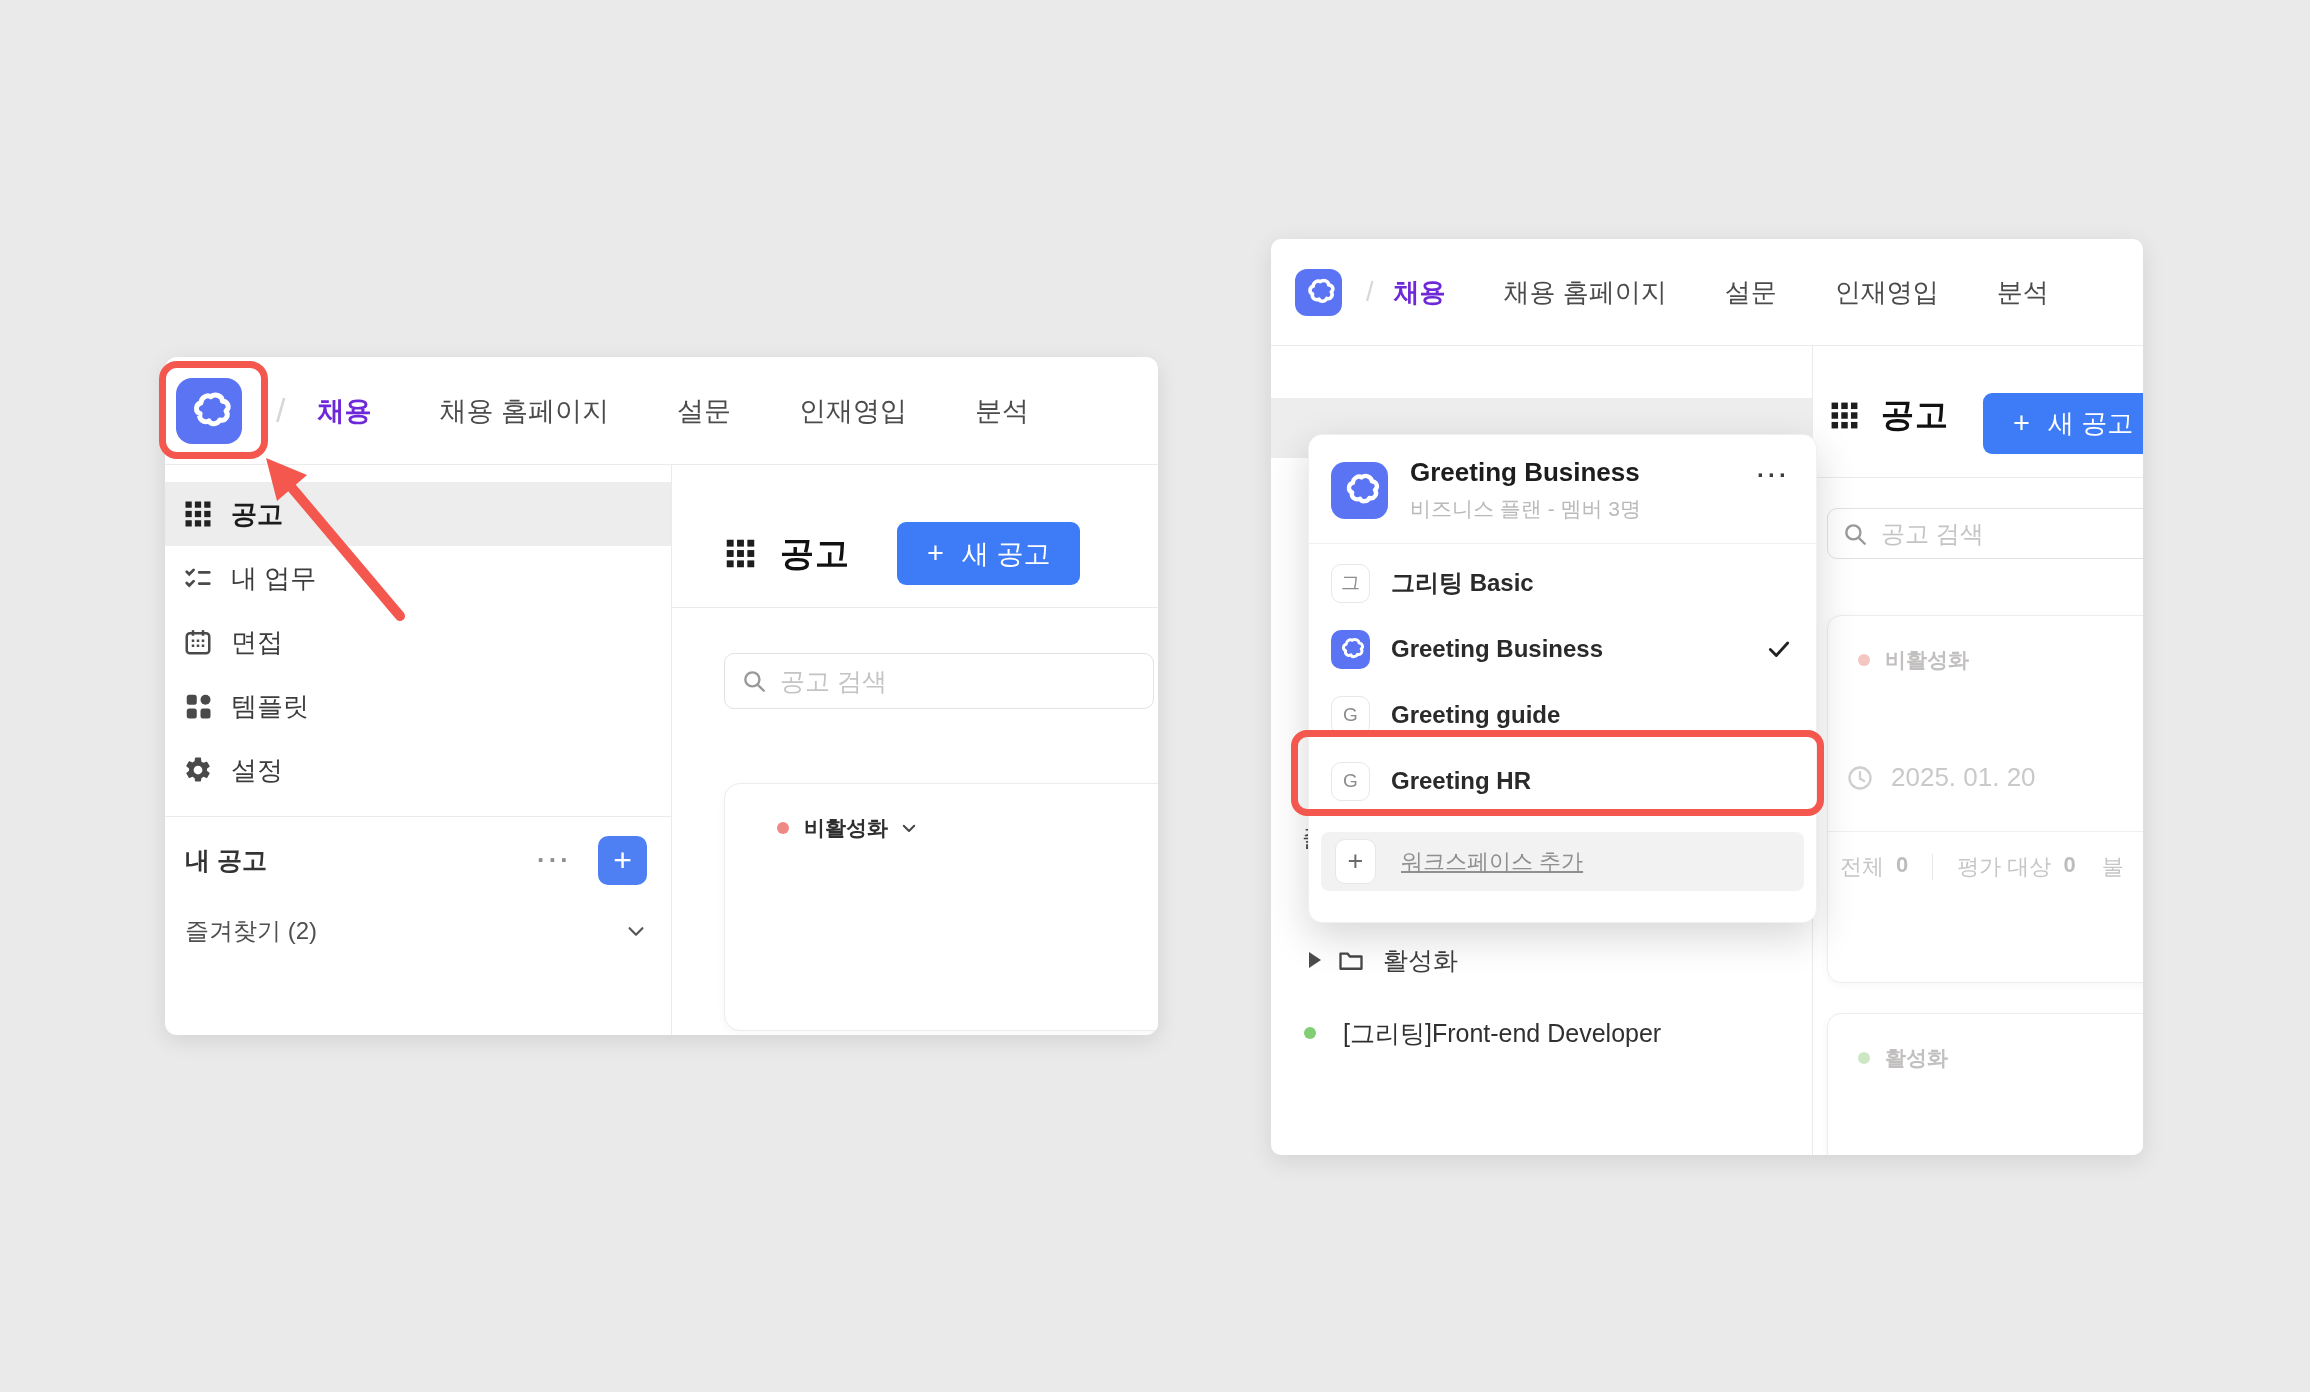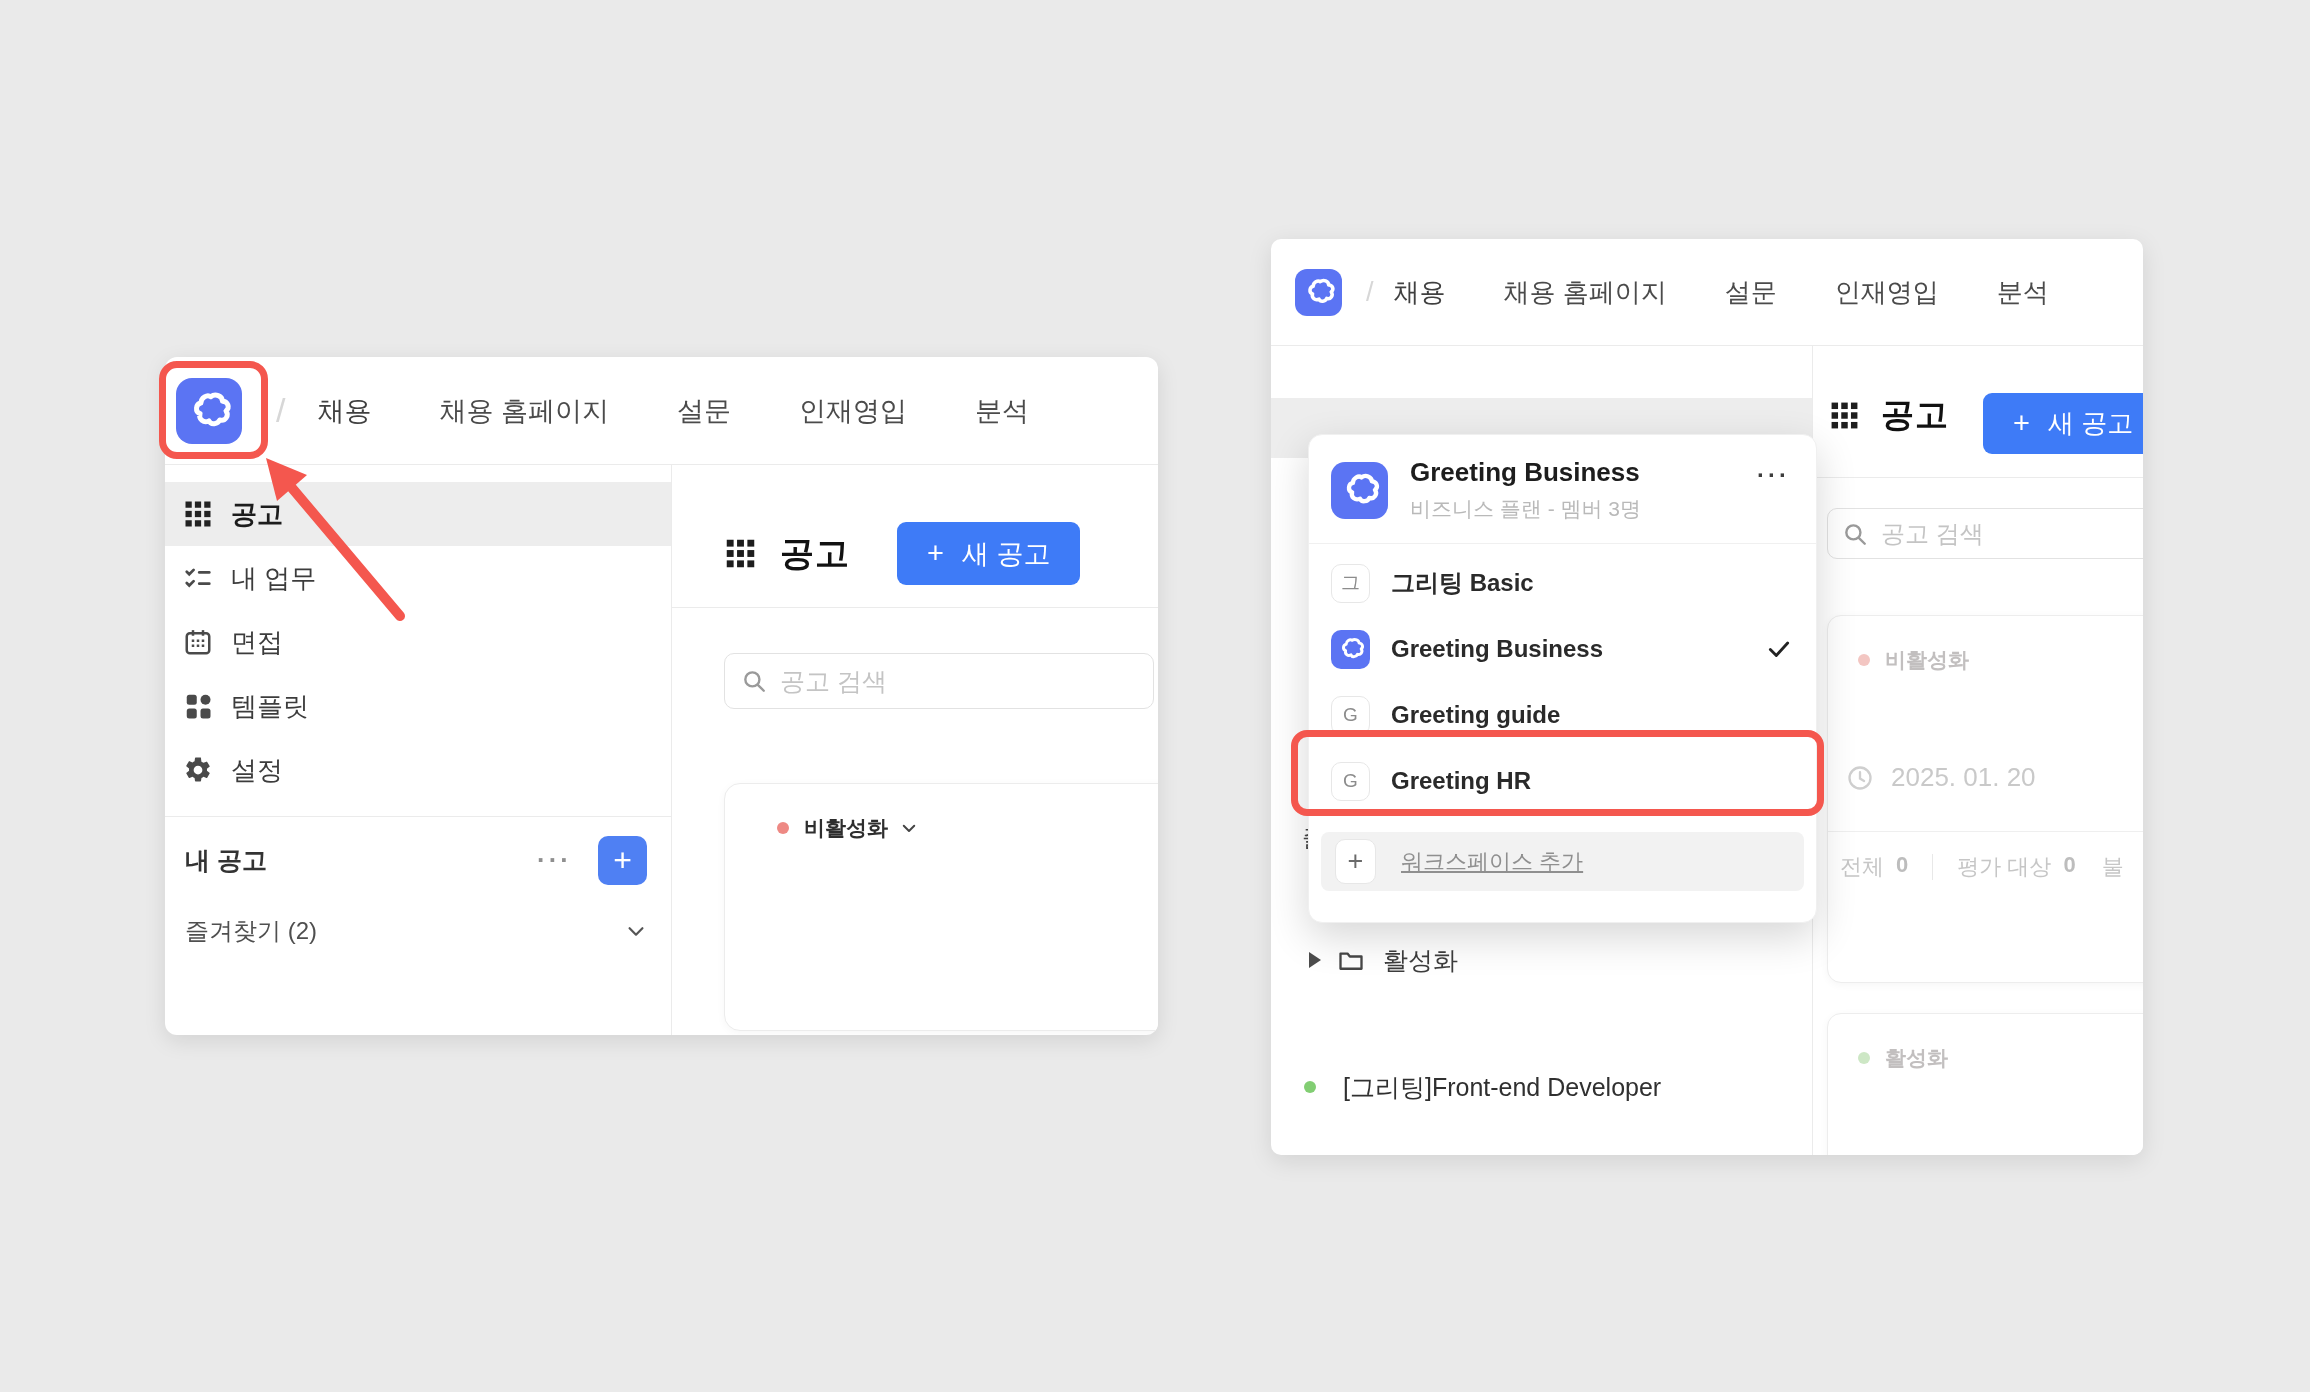--- a/index.html
+++ b/index.html
@@ -20,21 +20,21 @@
   }
   .topbar { display:flex; align-items:center; border-bottom:1px solid #ebebeb; flex:0 0 auto; }
   .panel-left .topbar { height:108px; padding-left:11px; }
   .logo-btn { display:flex; align-items:center; justify-content:center; background:#5b74f3; cursor:pointer; }
   .logo-left { width:66px; height:66px; border-radius:16px; }
   .slash { color:#d7d7d7; font-size:34px; font-weight:300; }
   .panel-left .slash { margin:0 32px 0 34px; }
   .nav { display:flex; align-items:center; }
   .panel-left .nav { gap:68px; font-size:27px; }
   .nav .nav-item { color:#4b4b4b; white-space:nowrap; cursor:pointer; }
-  .nav .nav-item.active { color:#404040; font-weight:400; }
+  .nav .nav-item.active { color:#6d28d9; font-weight:700; }
   .win-body { display:flex; flex:1 1 auto; min-height:0; }
   .sidebar-left { width:507px; flex:0 0 auto; border-right:1px solid #ebebeb; padding-top:17px; display:flex; flex-direction:column; }
   .side-item { display:flex; align-items:center; height:64px; padding-left:18px; font-size:26px; color:#3c3c3c; cursor:pointer; }
   .side-item.selected { background:#ededed; font-weight:700; color:#1c1c1c; }
   .side-item .ic { width:30px; height:30px; margin-right:18px; color:#4a4a4a; flex:0 0 auto; }
   .side-item.selected .ic { color:#222; }
   .side-div { border-top:1px solid #ebebeb; margin-top:14px; }
   .myposts-row { display:flex; align-items:center; height:86px; padding:0 24px 0 20px; }
   .myposts-label { font-size:25px; color:#333; font-weight:600;text-align:right; }
   .more-dots { margin-left:auto; color:#8f8f8f; font-size:26px; letter-spacing:3px; font-weight:700; cursor:pointer; }
@@ -308,21 +308,21 @@
         </svg>
         <span class="tree-label">비활성화</span>
       </div>
       <div class="tree-row" style="top:586px;">
         <span class="tri"></span>
         <svg class="folder-ic" viewBox="0 0 24 24">
           <path d="M3 6.5h6l2 2.5h10v10.5H3z" fill="none" stroke="currentColor" stroke-width="2" stroke-linejoin="round"></path>
         </svg>
         <span class="tree-label">활성화</span>
       </div>
-      <div class="post-row" style="top:716px;">
+      <div class="post-row" style="top:662px;">
         <span class="dot dot-green"></span>
         <span class="post-label">[그리팅]Front-end Developer</span>
       </div>
 
       <div class="ws-menu">
         <div class="ws-head">
           <div class="logo-btn ws-logo">
             <svg viewBox="0 0 56 56" width="44" height="44">
               <path d="M30 12c5-4 13-1 13 5 6 0 9 7 4 11 4 5-1 12-7 10-2 5-10 6-12 1-6 3-12-2-10-8-6-2-5-11 1-12 0-6 7-10 11-7z" fill="none" stroke="#ffffff" stroke-width="5.5" stroke-linejoin="round"></path>
             </svg>

